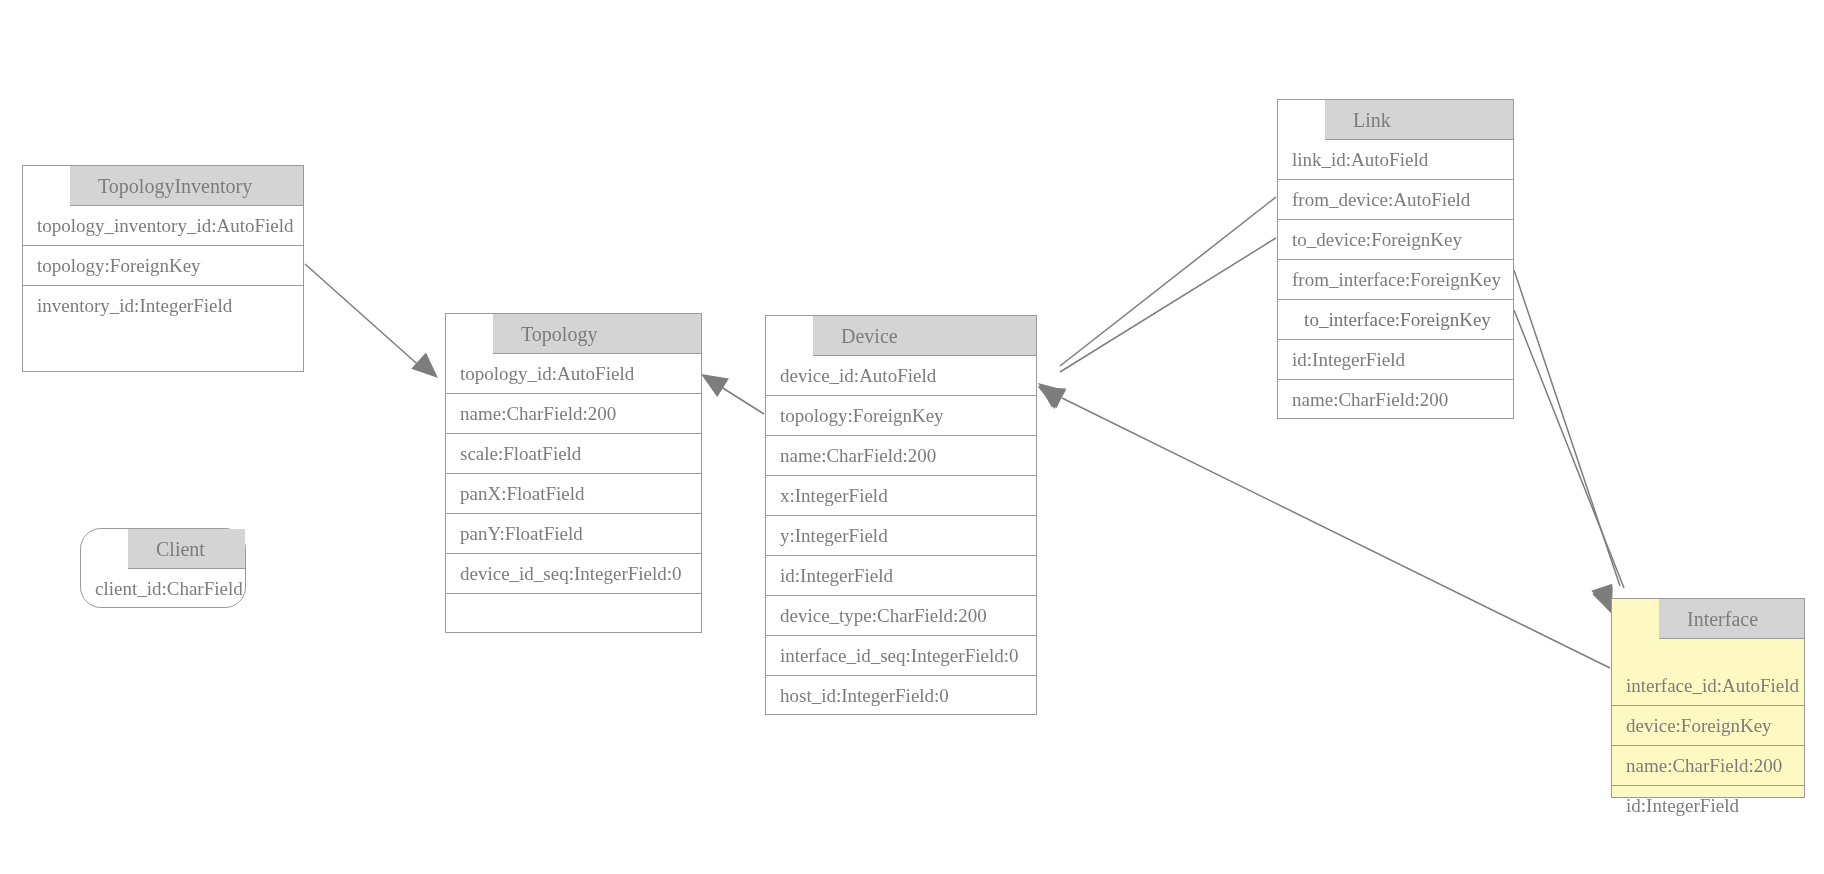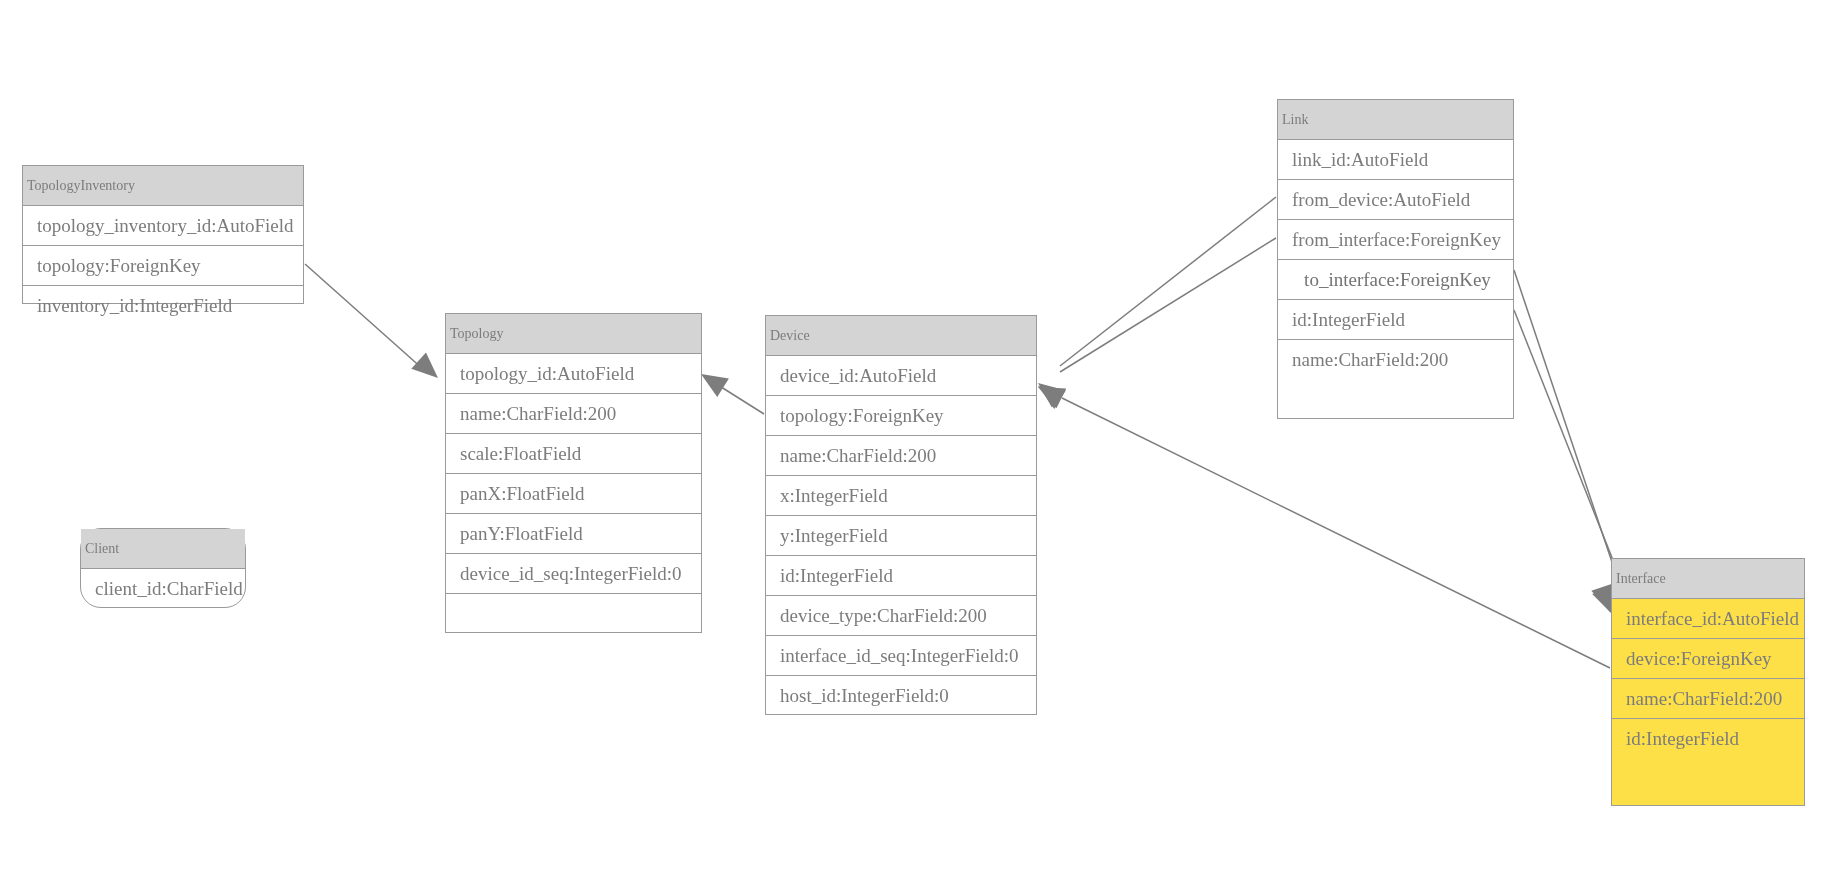--- a/index.html
+++ b/index.html
@@ -29,26 +29,27 @@
     box-sizing: border-box;
     border: 1.6px solid #9a9a9a;
     background: #ffffff;
     z-index: 5;
   }
   .entity-header {
     box-sizing: border-box;
     background: #d4d4d4;
     border-bottom: 1.6px solid #9a9a9a;
     color: #7c7c7c;
-    font-size: 14px;
+    font-size: 20px;
     line-height: 40px;
     height: 40px;
-    padding: 0 0 0 4px;
+    padding: 0 0 0 28px;
     white-space: nowrap;
     overflow: hidden;
+    margin-left: 47px;
   }
   .entity-field {
     box-sizing: border-box;
     height: 40px;
     line-height: 40px;
     border-bottom: 1.6px solid #9a9a9a;
     color: #7c7c7c;
     font-size: 19px;
     padding: 0 10px 0 14px;
     white-space: nowrap;
@@ -85,21 +86,21 @@
       </g>
       <g>
         <polyline points="1514,310 1624,588" fill="none" stroke="#7d7d7d" stroke-width="1.5"></polyline>
         <polygon points="0,0 -26,-11 -26,11" fill="#7d7d7d" transform="translate(1612,614) rotate(68.4)"></polygon>
       </g>
       <g>
         <polyline points="1610,668 1062,398" fill="none" stroke="#7d7d7d" stroke-width="1.5"></polyline>
         <polygon points="0,0 -26,-11 -26,11" fill="#7d7d7d" transform="translate(1038,387) rotate(206.2)"></polygon>
       </g>
     </svg>
-<div class="entity" style="left: 22px; top: 165px; width: 282px; height: 139px; border-color: rgb(154, 154, 154); background: rgb(255, 255, 255);">
+<div class="entity" style="left: 22px; top: 165px; width: 282px; height: 207px; border-color: rgb(154, 154, 154); background: rgb(255, 255, 255);">
       <div class="entity-header" style="background: rgb(212, 212, 212); border-color: rgb(154, 154, 154); color: rgb(124, 124, 124);">TopologyInventory</div>
       <div class="entity-field" style="border-color: rgb(154, 154, 154); color: rgb(124, 124, 124);">topology_inventory_id:AutoField</div>
       <div class="entity-field" style="border-color: rgb(154, 154, 154); color: rgb(124, 124, 124);">topology:ForeignKey</div>
       <div class="entity-field last" style="border-color: rgb(154, 154, 154); color: rgb(124, 124, 124);">inventory_id:IntegerField</div>
     </div>
     <div class="entity" style="left: 80px; top: 528px; width: 166px; height: 80px; border-color: rgb(154, 154, 154); background: rgb(255, 255, 255); border-radius: 21px;">
       <div class="entity-header" style="background: rgb(212, 212, 212); border-color: rgb(154, 154, 154); color: rgb(124, 124, 124);">Client</div>
       <div class="entity-field last" style="border-color: rgb(154, 154, 154); color: rgb(124, 124, 124);">client_id:CharField</div>
     </div>
     <div class="entity" style="left: 445px; top: 313px; width: 257px; height: 320px; border-color: rgb(154, 154, 154); background: rgb(255, 255, 255);">
@@ -120,25 +121,26 @@
       <div class="entity-field" style="border-color: rgb(154, 154, 154); color: rgb(124, 124, 124);">y:IntegerField</div>
       <div class="entity-field" style="border-color: rgb(154, 154, 154); color: rgb(124, 124, 124);">id:IntegerField</div>
       <div class="entity-field" style="border-color: rgb(154, 154, 154); color: rgb(124, 124, 124);">device_type:CharField:200</div>
       <div class="entity-field" style="border-color: rgb(154, 154, 154); color: rgb(124, 124, 124);">interface_id_seq:IntegerField:0</div>
       <div class="entity-field last" style="border-color: rgb(154, 154, 154); color: rgb(124, 124, 124);">host_id:IntegerField:0</div>
     </div>
     <div class="entity" style="left: 1277px; top: 99px; width: 237px; height: 320px; border-color: rgb(154, 154, 154); background: rgb(255, 255, 255);">
       <div class="entity-header" style="background: rgb(212, 212, 212); border-color: rgb(154, 154, 154); color: rgb(124, 124, 124);">Link</div>
       <div class="entity-field" style="border-color: rgb(154, 154, 154); color: rgb(124, 124, 124);">link_id:AutoField</div>
       <div class="entity-field" style="border-color: rgb(154, 154, 154); color: rgb(124, 124, 124);">from_device:AutoField</div>
+      <div class="entity-field" style="border-color: rgb(154, 154, 154); color: rgb(124, 124, 124);">to_device:ForeignKey</div>
       <div class="entity-field" style="border-color: rgb(154, 154, 154); color: rgb(124, 124, 124);">from_interface:ForeignKey</div>
       <div class="entity-field" style="border-color: rgb(154, 154, 154); color: #737373; text-align: center;">to_interface:ForeignKey</div>
       <div class="entity-field" style="border-color: rgb(154, 154, 154); color: rgb(124, 124, 124);">id:IntegerField</div>
       <div class="entity-field last" style="border-color: rgb(154, 154, 154); color: rgb(124, 124, 124);">name:CharField:200</div>
     </div>
-    <div class="entity" style="left: 1611px; top: 558px; width: 194px; height: 248px; border-color: rgb(154, 154, 154); background: #fde047;">
+    <div class="entity" style="left: 1611px; top: 598px; width: 194px; height: 200px; border-color: rgb(154, 154, 154); background: #fef9c3;">
       <div class="entity-header" style="background: rgb(212, 212, 212); border-color: rgb(154, 154, 154); color: rgb(124, 124, 124);">Interface</div>
-      <div class="entity-field" style="border-color: rgb(154, 154, 154); color: rgb(124, 124, 124);">interface_id:AutoField</div>
+      <div class="entity-field" style="border-color: rgb(154, 154, 154); color: rgb(124, 124, 124); margin-top: 27px;">interface_id:AutoField</div>
       <div class="entity-field" style="border-color: rgb(154, 154, 154); color: rgb(124, 124, 124);">device:ForeignKey</div>
       <div class="entity-field" style="border-color: rgb(154, 154, 154); color: rgb(124, 124, 124);">name:CharField:200</div>
       <div class="entity-field last" style="border-color: rgb(154, 154, 154); color: rgb(124, 124, 124);">id:IntegerField</div>
     </div>
   </div>
 
 </body></html>

